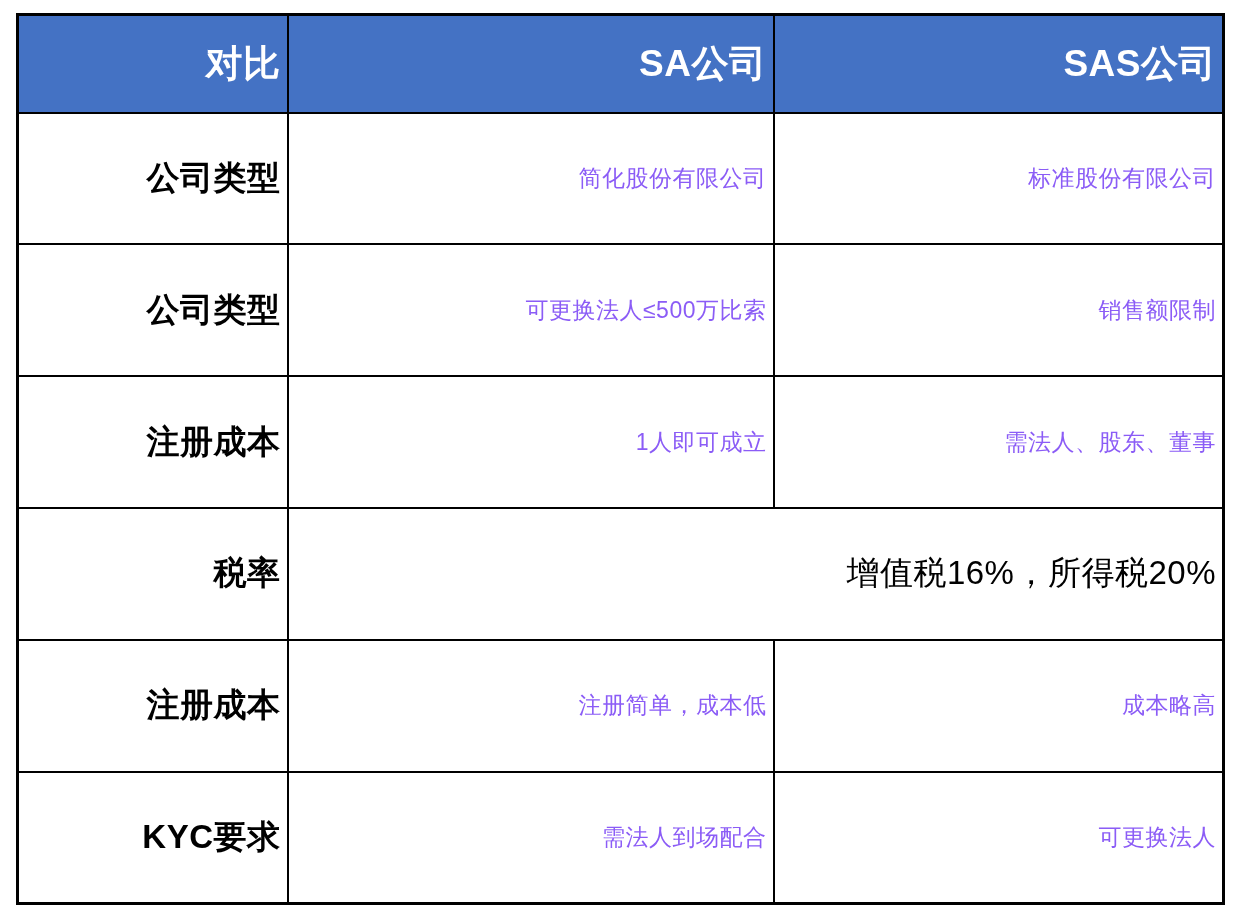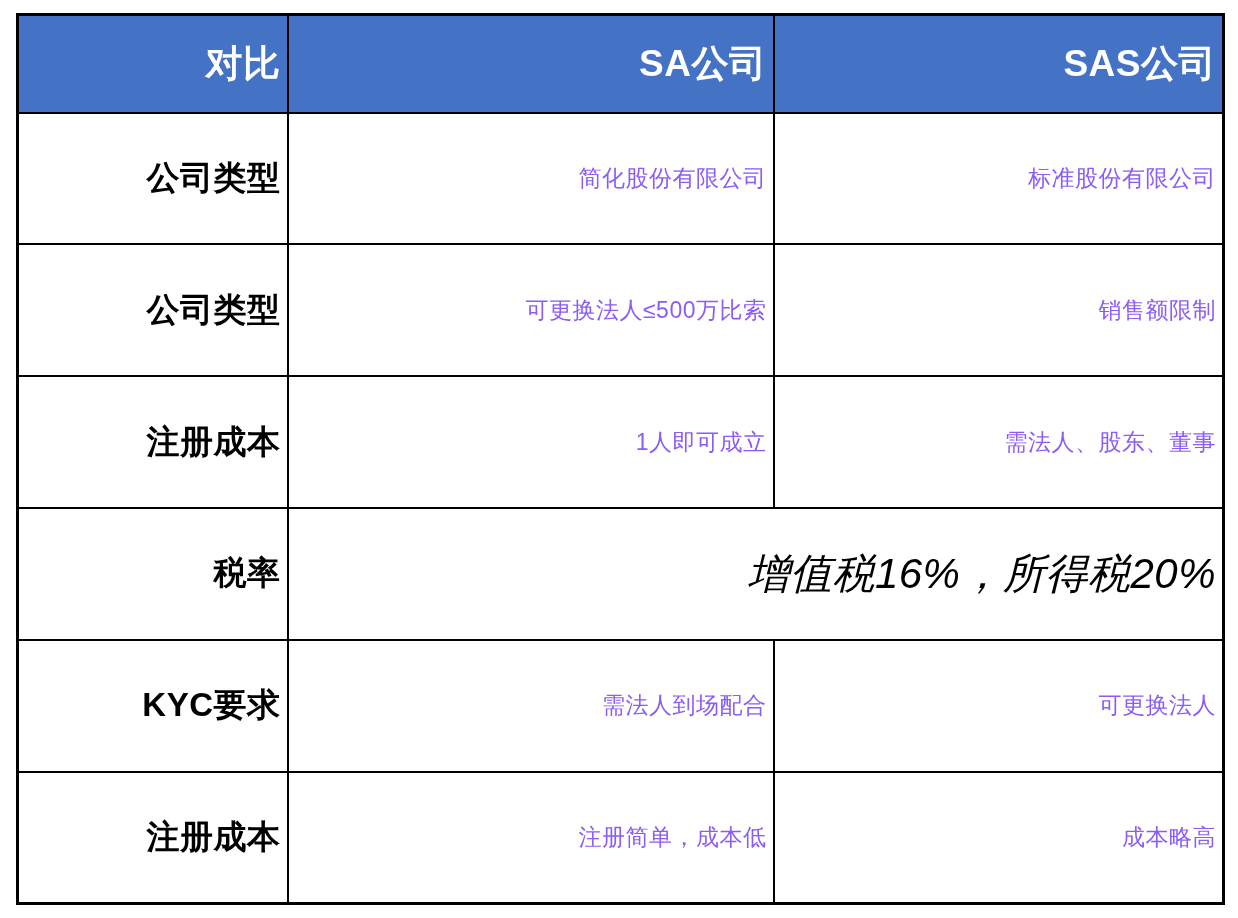--- a/index.html
+++ b/index.html
@@ -67,25 +67,24 @@
   }
 
   td.row-value {
     font-size: 23px;
     font-weight: normal;
     color: #8b5cf6;
     letter-spacing: 0.5px;
   }
 
   td.row-value-merged {
-    font-size: 42px;
+    font-size: 33px;
     font-weight: normal;
     color: #000000;
     letter-spacing: 0.5px;
-    font-style: italic;
   }
 </style>
 </head>
 <body>
 
 <div class="table-wrap">
   <table class="comparison-table">
     <colgroup>
       <col class="col-label">
       <col class="col-sas">
@@ -117,26 +116,26 @@
         <td class="row-value">1人即可成立</td>
         <td class="row-value">需法人、股东、董事</td>
       </tr>
 
       <tr class="data-row">
         <td class="row-label">税率</td>
         <td class="row-value-merged" colspan="2">增值税16%，所得税20%</td>
       </tr>
 
       <tr class="data-row">
+        <td class="row-label">注册成本</td>
+        <td class="row-value">注册简单，成本低</td>
+        <td class="row-value">成本略高</td>
+      </tr>
+
+      <tr class="data-row">
         <td class="row-label">KYC要求</td>
         <td class="row-value">需法人到场配合</td>
         <td class="row-value">可更换法人</td>
-      </tr>
-
-      <tr class="data-row">
-        <td class="row-label">注册成本</td>
-        <td class="row-value">注册简单，成本低</td>
-        <td class="row-value">成本略高</td>
       </tr>
 
     </tbody>
   </table>
 </div>
 
 </body></html>

